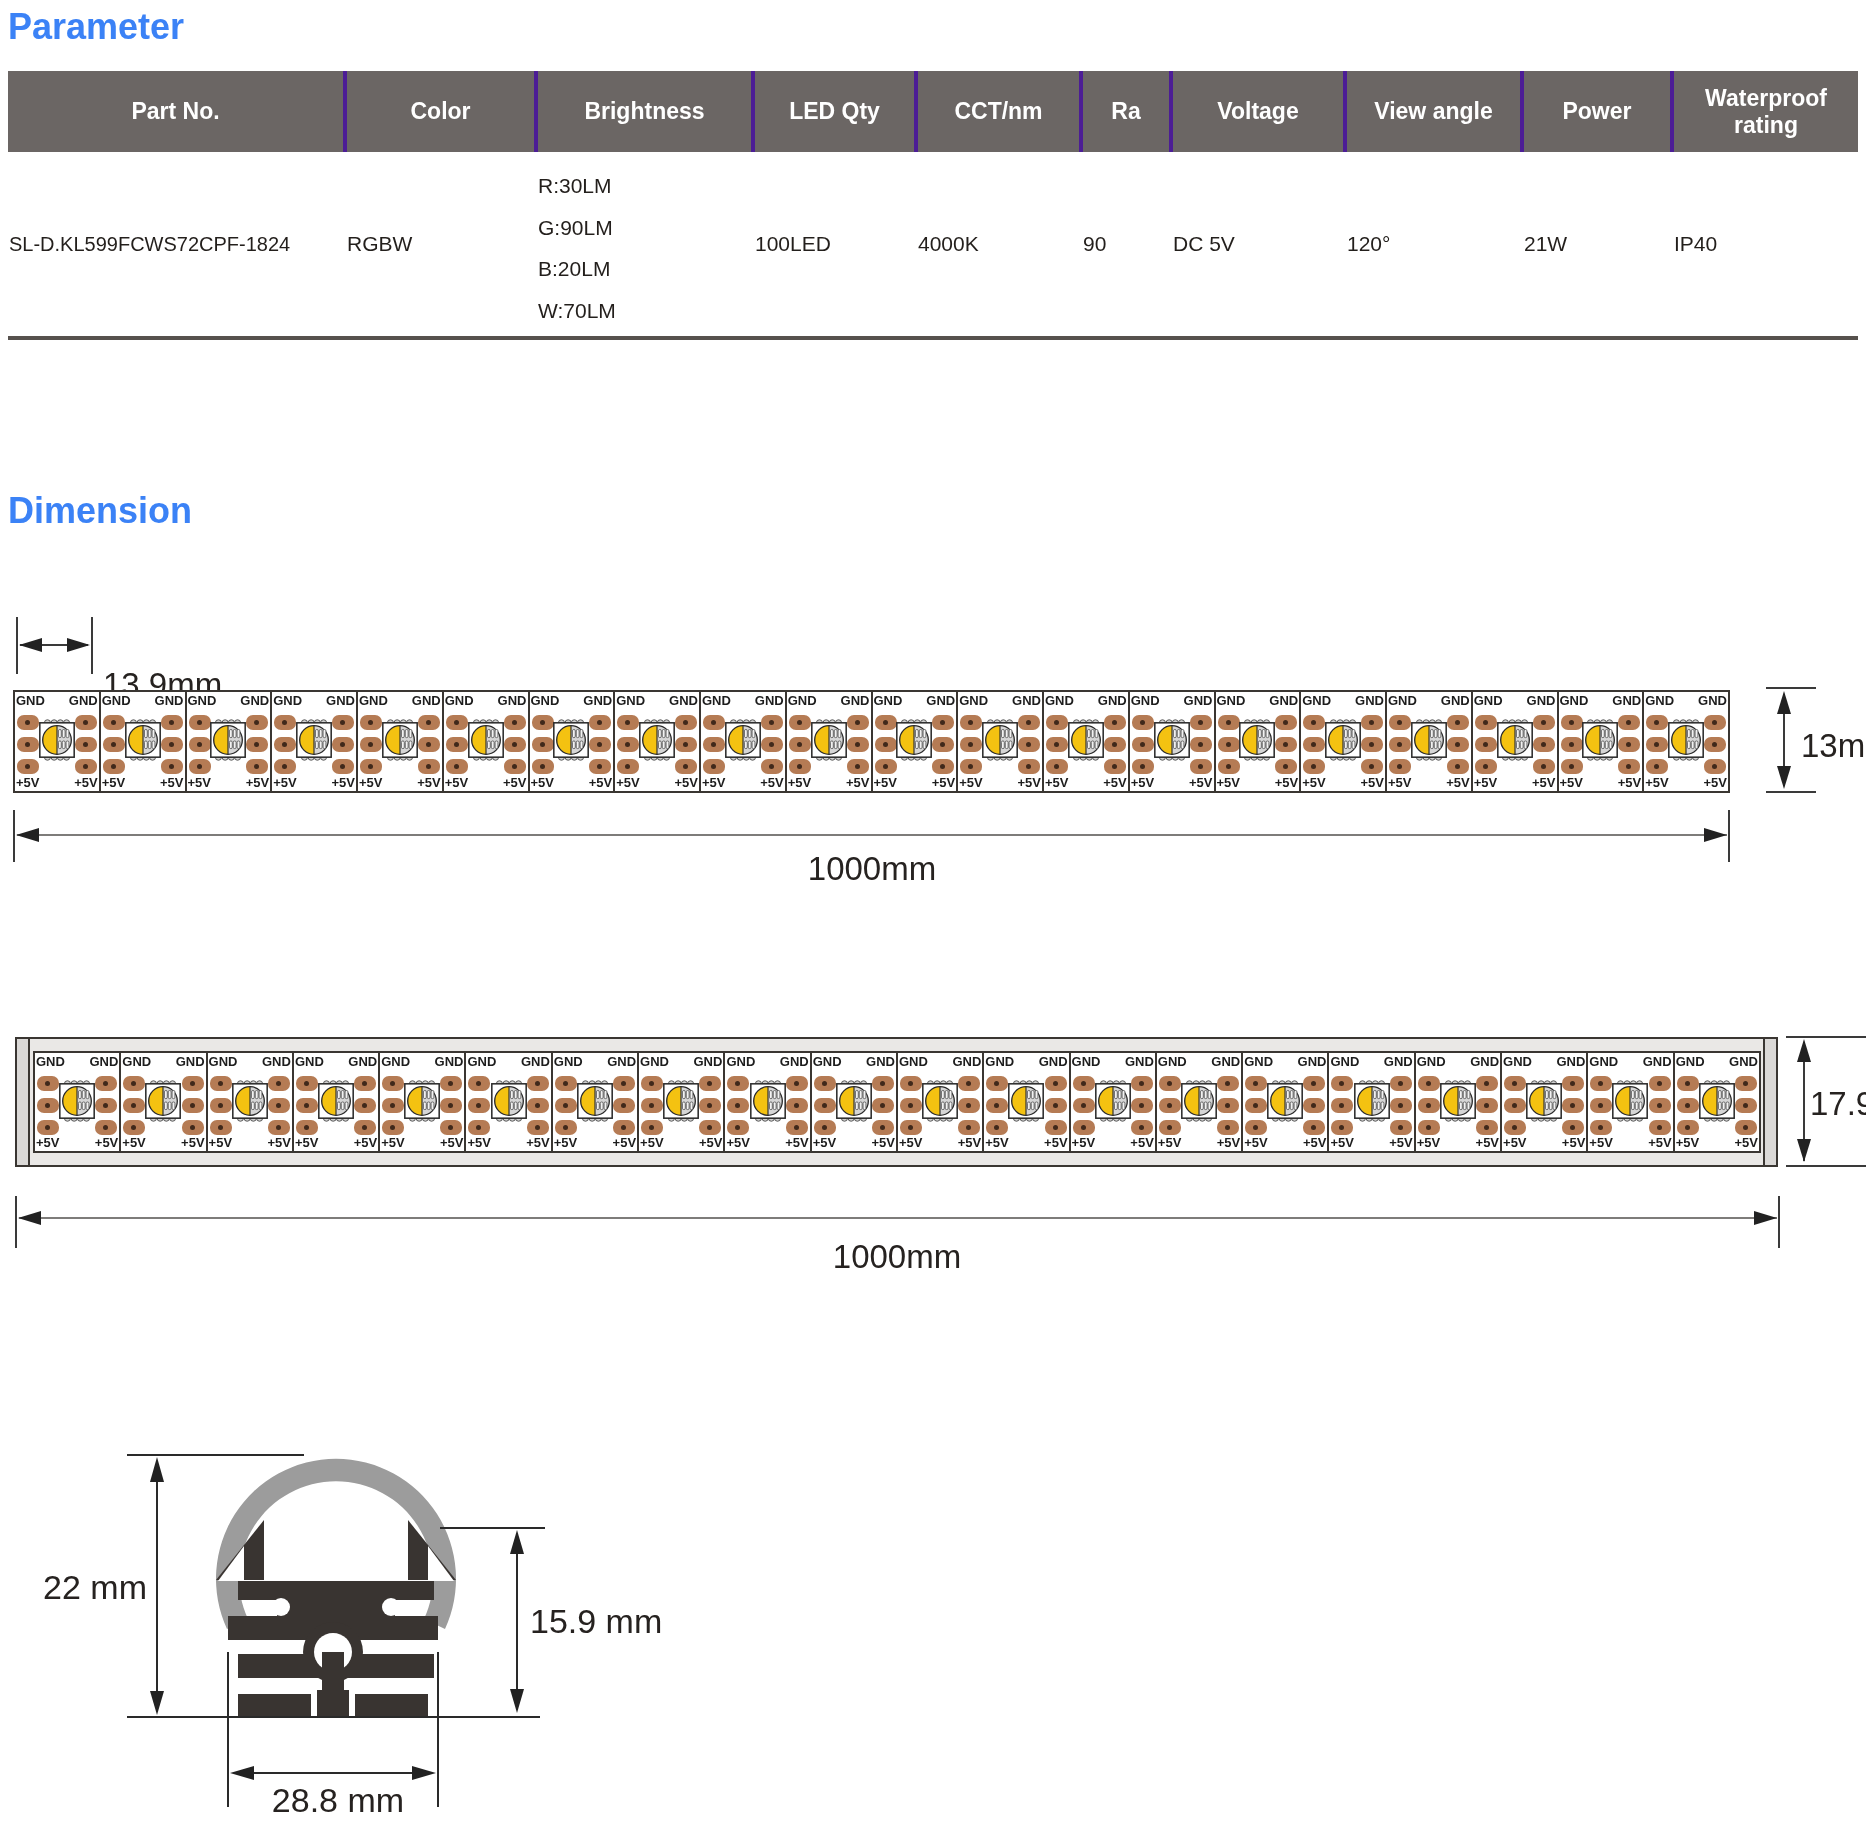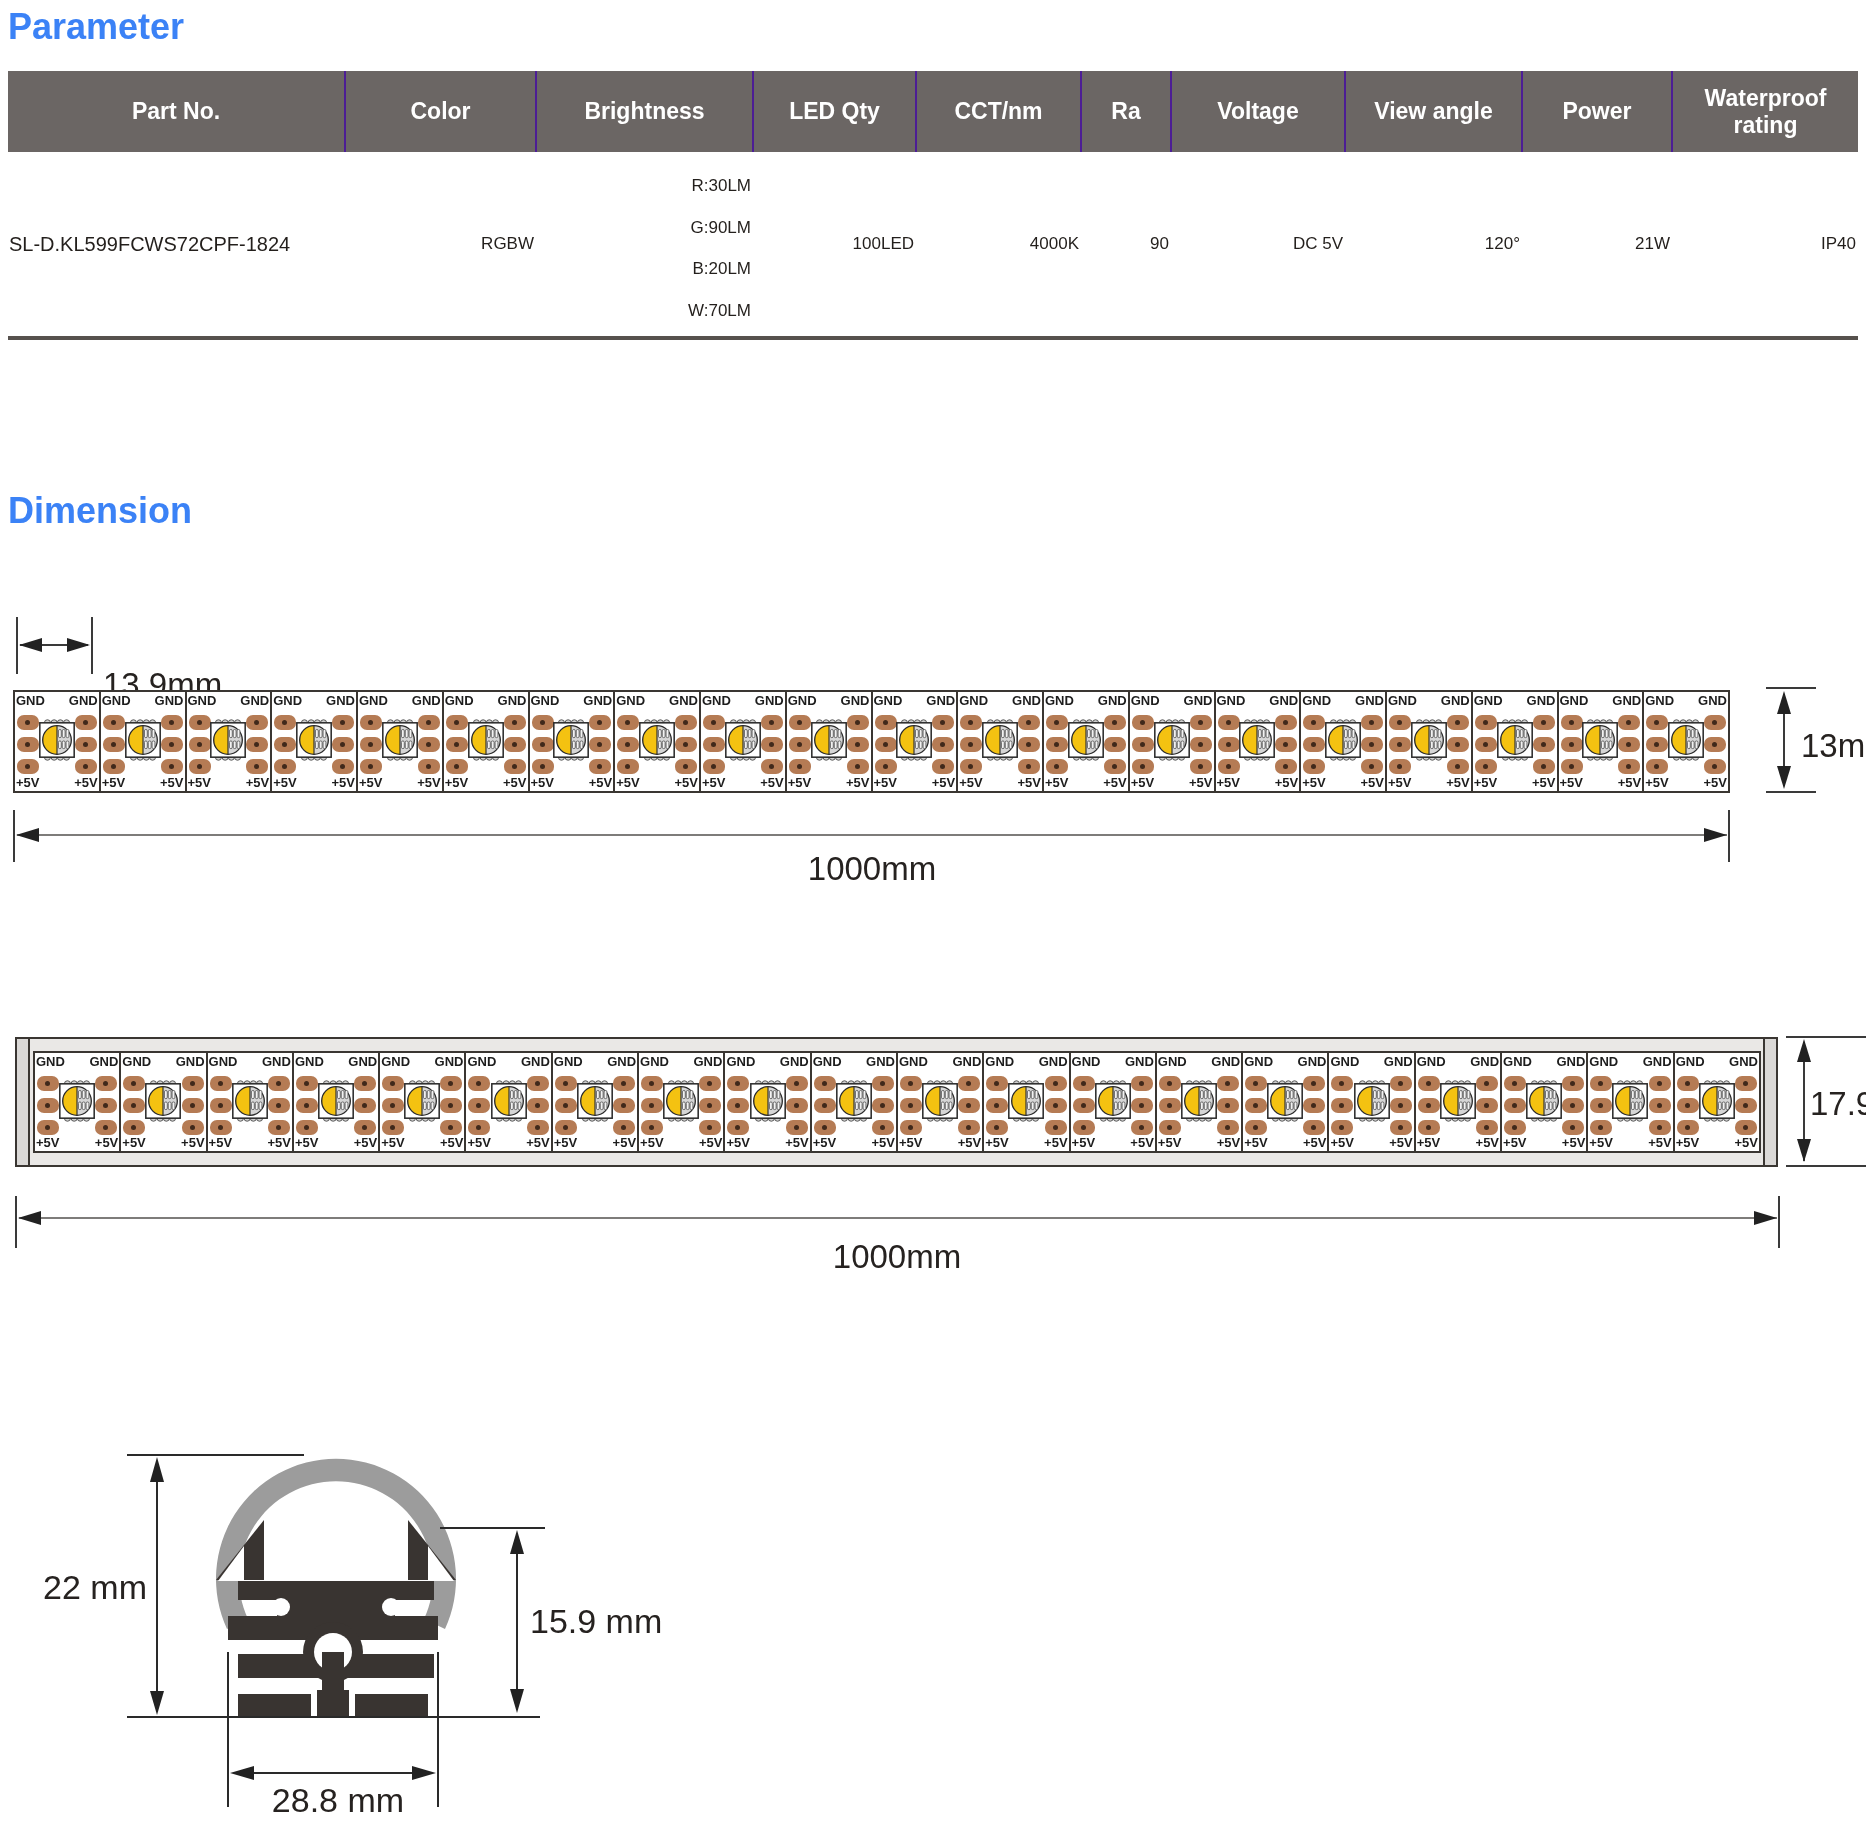--- a/index.html
+++ b/index.html
@@ -9,25 +9,25 @@
   #canvas { position:relative; width:1866px; height:1833px; }
 
   
   .sec-title { font-size:36px; font-weight:700; color:#3b82f6; letter-spacing:0px; }
 
   
   #param-table { border-collapse:collapse; table-layout:fixed; width:1850px; }
   #param-table th {
     background:#6b6664; color:#fff; font-size:23px; font-weight:700;
     height:81px; text-align:center; vertical-align:middle; line-height:1.15;
-    border-right:2px solid #4c1d95; padding:0 6px;
+    border-right:4px solid #4c1d95; padding:0 6px;
   }
   #param-table th:last-child { border-right:none; }
   #param-table td {
-    font-size:17px; text-align:right; vertical-align:middle; color:#231f1c;
+    font-size:21px; text-align:left; vertical-align:middle; color:#231f1c;
     height:186px; padding:0 2px;
   }
   #param-table td.partno { text-align:left; font-size:20px; padding-left:1px; }
   #param-table td.bright { vertical-align:top; padding-top:13px; }
   .bline { line-height:41.5px; }
   #param-table tr.datarow { border-bottom:4px solid #56514d; }
 
   
   .tickv { position:absolute; width:2px; background:#3a3a3a; }
   .tickh { position:absolute; height:2px; background:#3a3a3a; }

